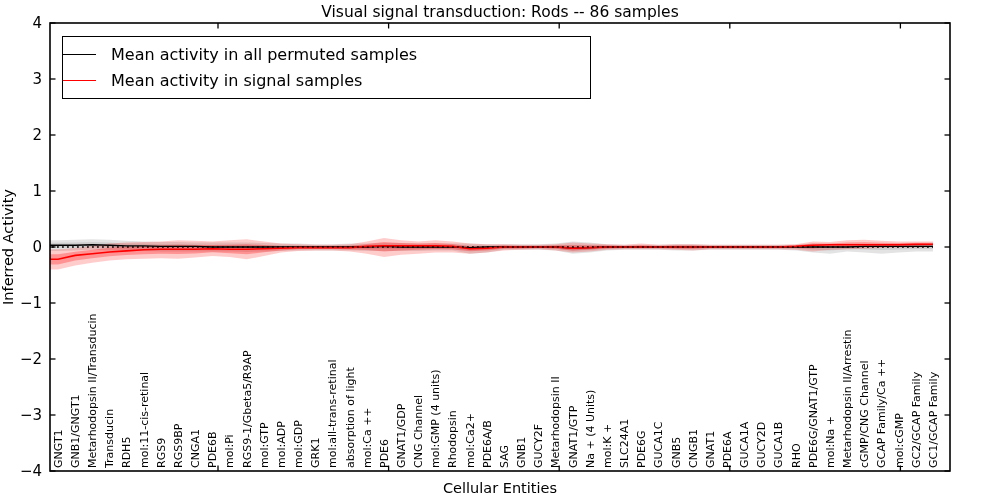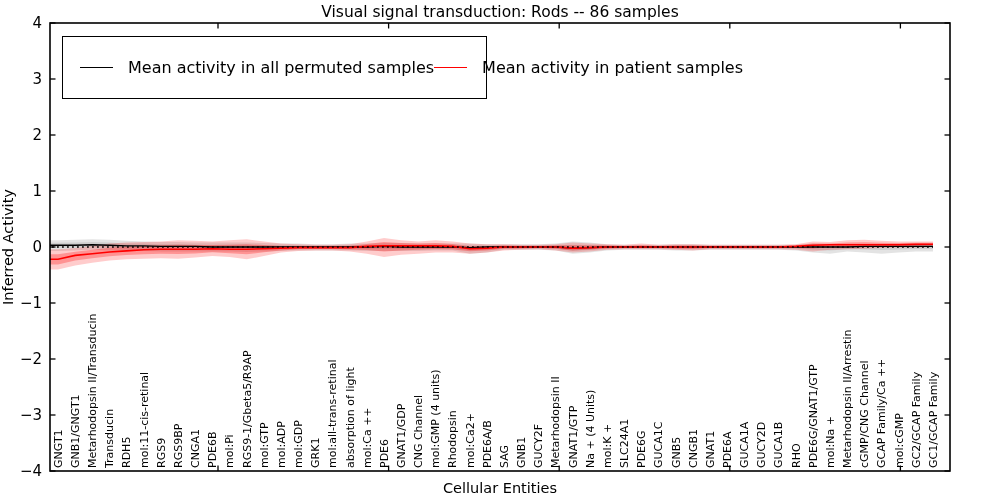--- a/index.html
+++ b/index.html
@@ -6,26 +6,25 @@
   .figure{
     position:relative;
     width:1000px;height:500px;
     background:#ffffff;
     font-family:"DejaVu Sans", sans-serif;
     overflow:hidden;
   }
   svg text{font-family:"DejaVu Sans", sans-serif; fill:#000;}
   .legend{
     position:absolute; left:62px; top:36px;
-    width:425px; height:63px;
+    width:529px; height:63px;
     box-sizing:border-box;
     border:1.6px solid #000;
     background:#ffffff;
-    display:flex; flex-direction:row; justify-content:space-evenly;
-    padding-left:17px;
+    display:flex; flex-direction:column; justify-content:space-evenly;
   }
   .legend-row{display:flex; align-items:center; gap:15px;}
   .legend-line{display:inline-block; width:33px; height:0; border-top:1.8px solid #000;}
   .legend-label{font-size:16px; color:#000; white-space:nowrap;}
 </style>
 </head>
 <body>
 
 <div class="figure">
   <svg id="plot" width="1000" height="500" viewBox="0 0 1000 500">
@@ -133,16 +132,16 @@
     <text x="13" y="247" transform="rotate(-90 13 247)" text-anchor="middle" font-size="14.5">Inferred Activity</text>
   </svg>
 
   <div class="legend">
     <div class="legend-row">
       <span class="legend-line" id="legend-swatch-0" style="border-top-color: rgb(0, 0, 0);"></span>
       <span class="legend-label">Mean activity in all permuted samples</span>
     </div>
     <div class="legend-row">
       <span class="legend-line" id="legend-swatch-1" style="border-top-color: rgb(255, 0, 0);"></span>
-      <span class="legend-label">Mean activity in patient samples</span>
+      <span class="legend-label">Mean activity in signal samples</span>
     </div>
   </div>
 </div>
 
 </body></html>

